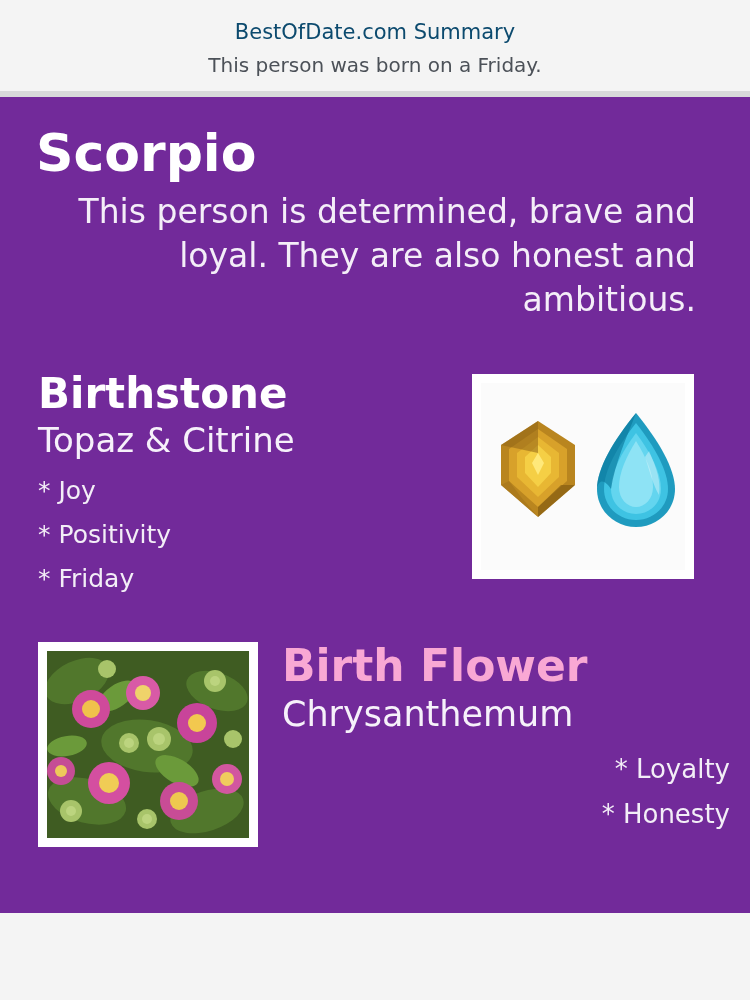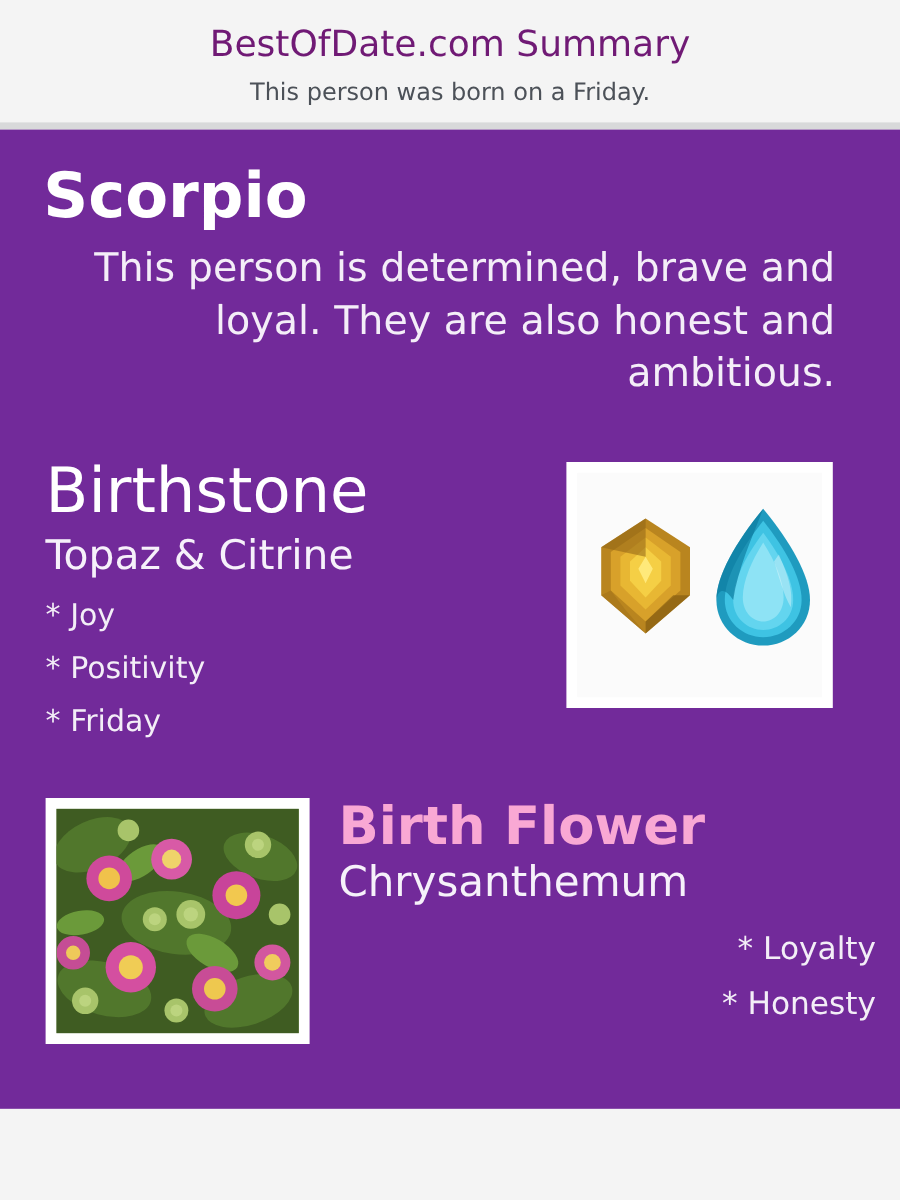--- a/index.html
+++ b/index.html
@@ -28,22 +28,22 @@
   }
   .header-date {
     color: #f03c02;
     font-size: 42px;
     font-weight: bold;
     letter-spacing: 0px;
     line-height: 1.15;
     margin: 0 0 6px 0;
   }
   .header-subtitle {
-    color: #701a75;
-    font-size: 30px;
+    color: #0c4a6e;
+    font-size: 21px;
     line-height: 1.2;
     margin: 0 0 8px 0;
   }
   .header-note {
     color: #4c5158;
     font-size: 20px;
     line-height: 1.2;
     margin: 0;
   }
   .header-rule {
@@ -83,22 +83,22 @@
 
   
   .stone-section {
     position: relative;
     margin-top: 48px;
     padding: 0 30px 0 38px;
     min-height: 230px;
   }
   .stone-title {
     color: #ffffff;
-    font-size: 52px;
-    font-weight: normal;
+    font-size: 42px;
+    font-weight: bold;
     margin: 0 0 2px 0;
     line-height: 1.15;
   }
   .stone-name {
     color: #f6f1fa;
     font-size: 34px;
     margin: 0 0 8px 0;
     line-height: 1.2;
   }
   .stone-traits {

